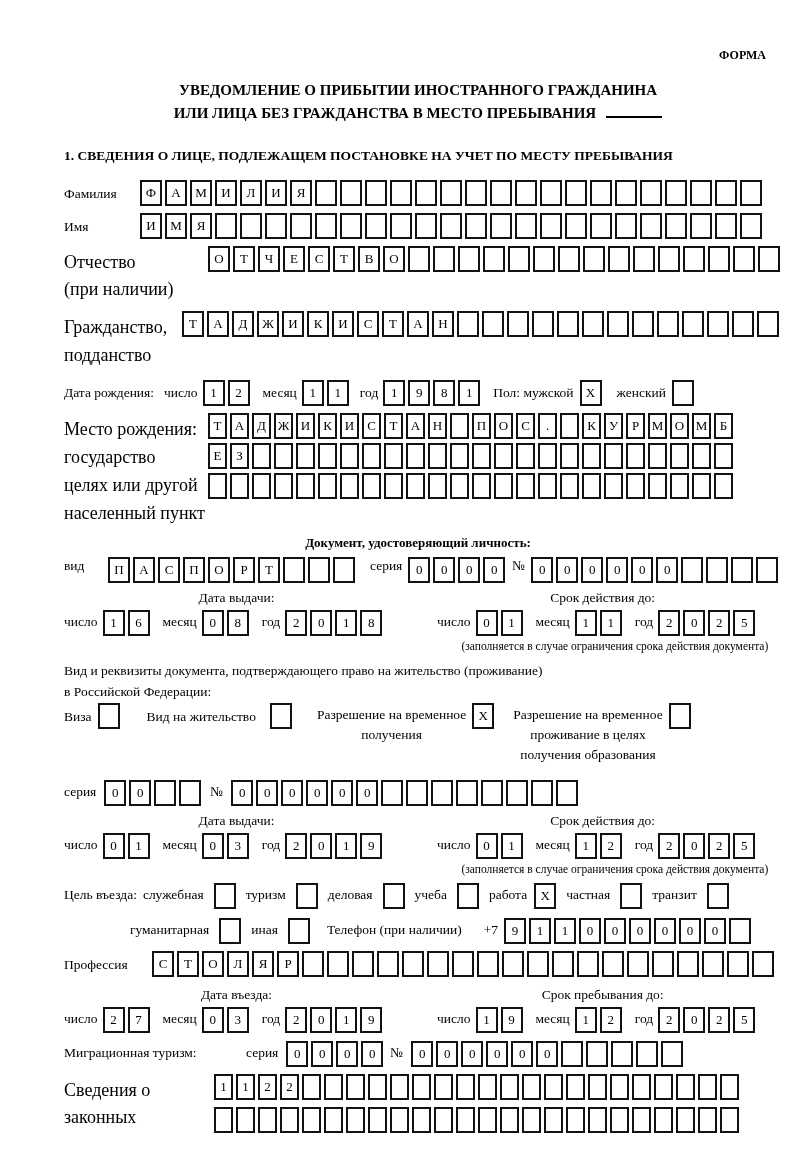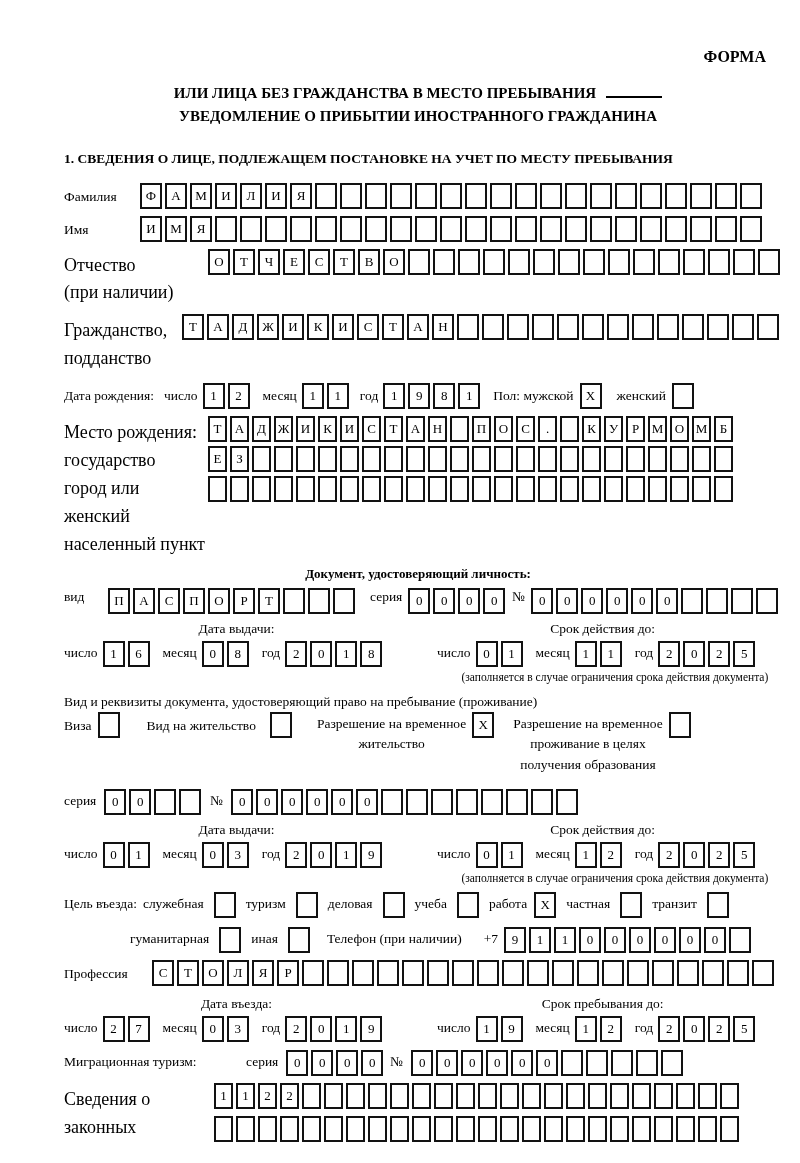--- a/index.html
+++ b/index.html
@@ -1,21 +1,21 @@
 <!DOCTYPE html>
 <html><head>
 <meta charset="utf-8">
 <style>
   html,body{margin:0;padding:0;background:#fff;color:#000;}
   body{width:800px;font-family:"Liberation Serif","DejaVu Serif",serif;}
   .page{box-sizing:border-box;width:800px;min-height:1163px;padding:30px 28px 18px 64px;}
   .hdr-right{width:215px;margin-left:auto;font-size:12.5px;line-height:1.5;}
   .hdr-sub{font-size:11.5px;line-height:1.45;}
   .hdr-sub.first{margin-top:5px;}
-  .forma{text-align:right;padding-right:6px;font-weight:bold;font-size:16px;margin:18px 0 16px;}
+  .forma{text-align:right;padding-right:6px;font-weight:bold;font-size:12px;margin:18px 0 16px;}
   .title{text-align:center;font-weight:bold;font-size:15px;line-height:1.55;margin-bottom:22px;}
   .uline{display:inline-block;width:56px;border-bottom:2px solid #000;margin-left:10px;vertical-align:baseline;}
   .sec{font-weight:bold;font-size:13.5px;margin-bottom:16px;}
   .frow{display:flex;align-items:flex-start;margin-bottom:7px;}
   .lbl{font-size:13.5px;line-height:1.4;flex:none;}
   .lbl.pt{padding-top:5px;}
   .lblcol{flex:none;font-size:18px;line-height:1.55;padding-top:3px;}
   .cells{display:flex;flex:none;}
   .cells.stack{margin-bottom:4px;}
   .cell{box-sizing:border-box;flex:none;width:22px;height:26px;border:2px solid #121212;margin-right:3px;display:inline-flex;align-items:center;justify-content:center;font-size:13px;background:#fff;}
@@ -42,22 +42,22 @@
 </style>
 </head>
 <body>
 
 <div class="page">
 
 
   <div class="forma">ФОРМА</div>
 
   <div class="title">
+    <div>УВЕДОМЛЕНИЕ О ПРИБЫТИИ ИНОСТРАННОГО ГРАЖДАНИНА</div>
     <div><span>ИЛИ ЛИЦА БЕЗ ГРАЖДАНСТВА В МЕСТО ПРЕБЫВАНИЯ</span><span class="uline"></span></div>
-    <div>УВЕДОМЛЕНИЕ О ПРИБЫТИИ ИНОСТРАННОГО ГРАЖДАНИНА</div>
   </div>
 
   <div class="sec">1. СВЕДЕНИЯ О ЛИЦЕ, ПОДЛЕЖАЩЕМ ПОСТАНОВКЕ НА УЧЕТ ПО МЕСТУ ПРЕБЫВАНИЯ</div>
 
   <div class="frow">
     <div class="lbl pt" style="width:76px">Фамилия</div>
     <div class="cells">
         <span class="cell">Ф</span>
         <span class="cell">А</span>
         <span class="cell">М</span>
@@ -204,21 +204,21 @@
     <span class="lbl">Пол: мужской</span>
     <span class="cell cb">X</span>
     <span class="lbl" style="margin-left:12px">женский</span>
     <span class="cell cb"></span>
   </div>
 
   <div class="frow">
     <div class="lblcol" style="width:144px">
       <div>Место рождения:</div>
       <div>государство</div>
-      <div>город или женский</div>
+      <div>целях или другой</div>
       <div>населенный пункт</div>
     </div>
     <div>
       <div class="cells stack sm">
           <span class="cell">Т</span>
           <span class="cell">А</span>
           <span class="cell">Д</span>
           <span class="cell">Ж</span>
           <span class="cell">И</span>
           <span class="cell">К</span>
@@ -375,35 +375,36 @@
             <span class="cell">2</span>
             <span class="cell">0</span>
             <span class="cell">2</span>
             <span class="cell">5</span>
           </span>
       </div>
       <div class="note">(заполняется в случае ограничения срока действия документа)</div>
     </div>
   </div>
 
-  <div class="plain">Вид и реквизиты документа, удостоверяющий право на пребывание (проживание)</div>
+  <div class="plain">Вид и реквизиты документа, подтверждающего право на жительство (проживание)</div>
+  <div class="plain">в Российской Федерации:</div>
 
   <div class="opts">
     <div class="opt">
       <span class="lbl">Виза</span>
       <span class="cell cb"></span>
     </div>
     <div class="opt" style="margin-left:8px">
       <span class="lbl">Вид на жительство</span>
       <span class="cell cb" style="margin-left:14px"></span>
     </div>
     <div class="opt" style="margin-left:6px">
       <div class="optlines">
         <div>Разрешение на временное</div>
-        <div>жительство</div>
+        <div>получения</div>
       </div>
       <span class="cell cb">X</span>
     </div>
     <div class="opt" style="margin-right:0">
       <div class="optlines">
         <div>Разрешение на временное</div>
         <div>проживание в целях</div>
         <div>получения образования</div>
       </div>
       <span class="cell cb"></span>

